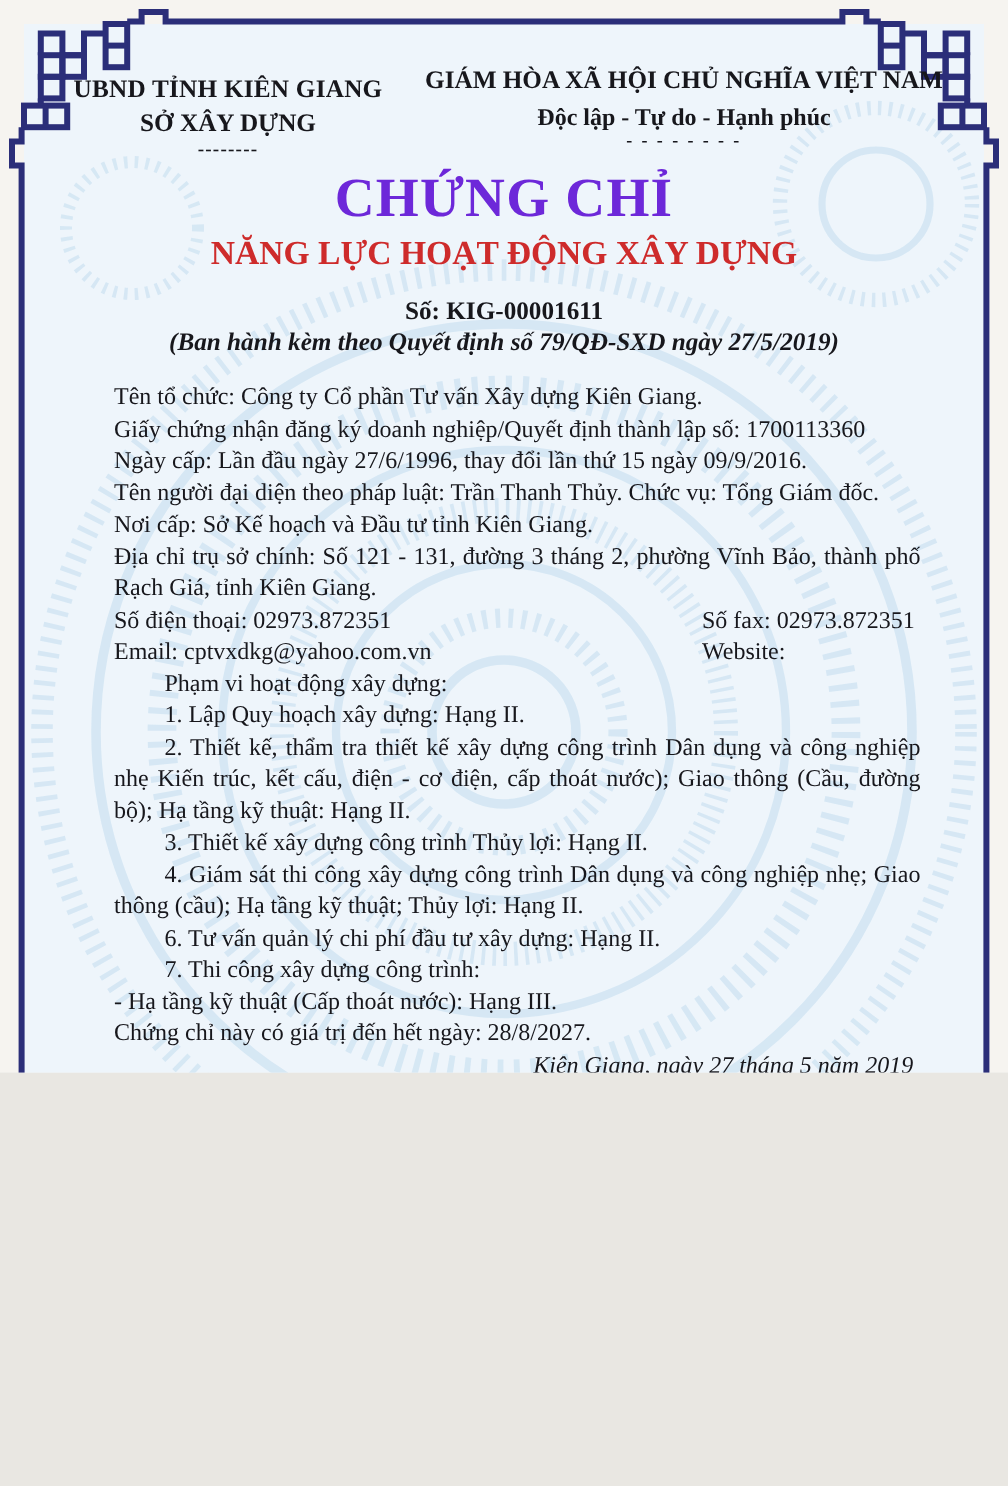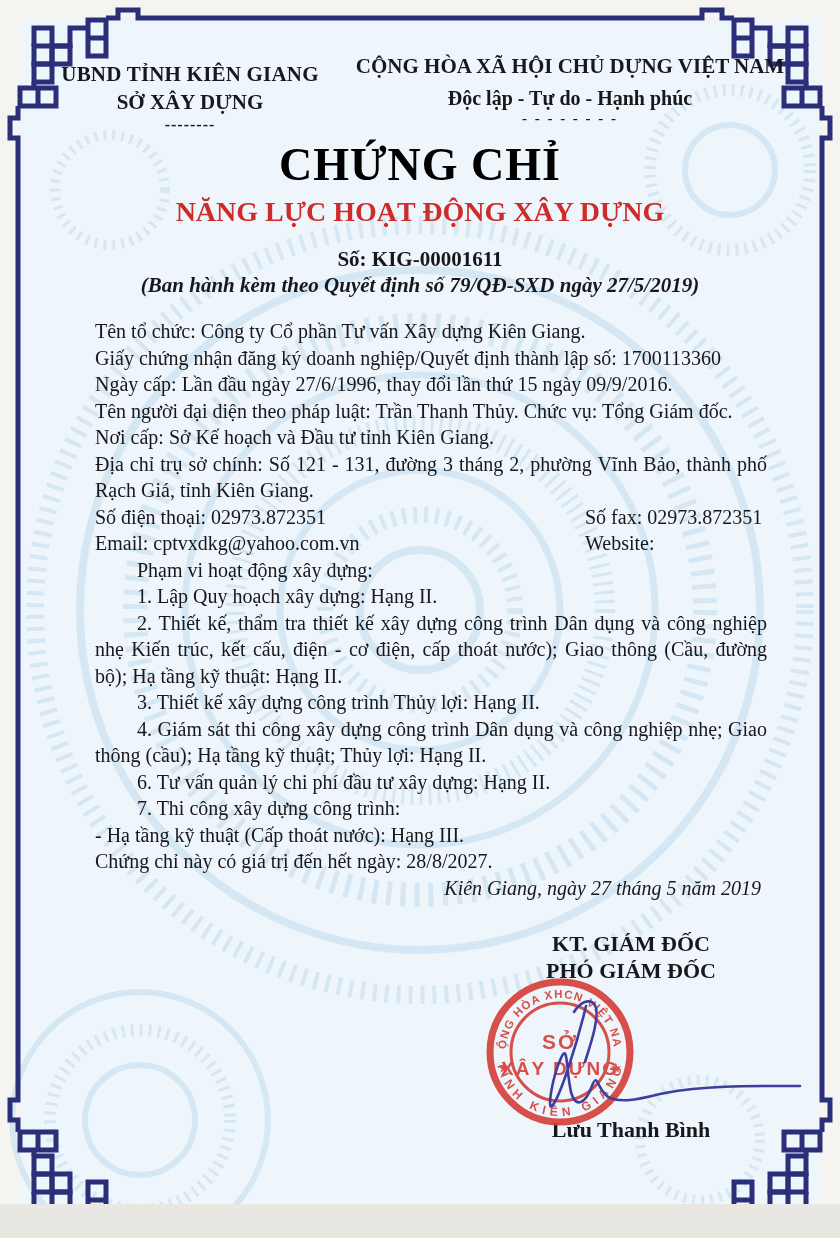--- a/index.html
+++ b/index.html
@@ -1,19 +1,19 @@
 <!DOCTYPE html>
 <html><head>
 <meta charset="utf-8">
 <style>
   * { margin:0; padding:0; box-sizing:border-box; }
   html,body { background:#e9e7e2; }
   .page {
     position:relative;
-    width:840px; height:1204px;
+    width:840px; height:894px;
     margin:0 auto;
     background:#f6f4f0;
     overflow:hidden;
     font-family:"Liberation Serif", serif;
     color:#17171c;
   }
   .overlay { position:absolute; left:0; top:0; width:840px; height:1238px; }
   .content { position:absolute; left:0; top:0; width:840px; height:1238px; z-index:2; }
 
   
@@ -21,21 +21,21 @@
   .hdr-left  { width:300px; text-align:center; padding-top:8px; }
   .hdr-right { flex:1; text-align:center; }
   .hdr-l1 { font-size:21px; font-weight:600; letter-spacing:.2px; }
   .hdr-l2 { font-size:21px; font-weight:bold; margin-top:3px; }
   .hdr-div { font-size:16px; font-weight:bold; letter-spacing:1px; margin-top:1px; }
   .hdr-r1 { font-size:21px; font-weight:bold; }
   .hdr-r2 { font-size:20px; font-weight:bold; margin-top:8px; }
   .hdr-rdiv { font-size:15px; font-weight:bold; letter-spacing:2px; margin-top:0; }
 
   .title    { position:absolute; top:138px; left:0; width:100%; text-align:center;
-              color:#000000; font-size:46px; font-weight:bold; letter-spacing:1px; }
+              color:#6d28d9; font-size:46px; font-weight:bold; letter-spacing:1px; }
   .subtitle { position:absolute; top:196px; left:0; width:100%; text-align:center;
               color:#ce2b2b; font-size:28px; font-weight:bold; }
   .cert-no  { position:absolute; top:247px; left:0; width:100%; text-align:center;
               font-size:21px; font-weight:bold; }
   .issued   { position:absolute; top:273px; left:0; width:100%; text-align:center;
               font-size:21px; font-weight:bold; font-style:italic; }
 
   
   .body { position:absolute; top:318px; left:95px; width:672px;
           font-size:20px; line-height:26.5px; }
@@ -117,21 +117,21 @@
 
   <div class="content">
 
     <div class="hdr">
       <div class="hdr-left">
         <div class="hdr-l1">UBND TỈNH KIÊN GIANG</div>
         <div class="hdr-l2">SỞ XÂY DỰNG</div>
         <div class="hdr-div">--------</div>
       </div>
       <div class="hdr-right">
-        <div class="hdr-r1">CỘNG HÒA XÃ HỘI CHỦ DỰNG VIỆT NAM</div>
+        <div class="hdr-r1">GIÁM HÒA XÃ HỘI CHỦ NGHĨA VIỆT NAM</div>
         <div class="hdr-r2">Độc lập - Tự do - Hạnh phúc</div>
         <div class="hdr-rdiv">- - - - - - - -</div>
       </div>
     </div>
 
     <div class="title">CHỨNG CHỈ</div>
     <div class="subtitle">NĂNG LỰC HOẠT ĐỘNG XÂY DỰNG</div>
     <div class="cert-no">Số: KIG-00001611</div>
     <div class="issued">(Ban hành kèm theo Quyết định số 79/QĐ-SXD ngày 27/5/2019)</div>
 

